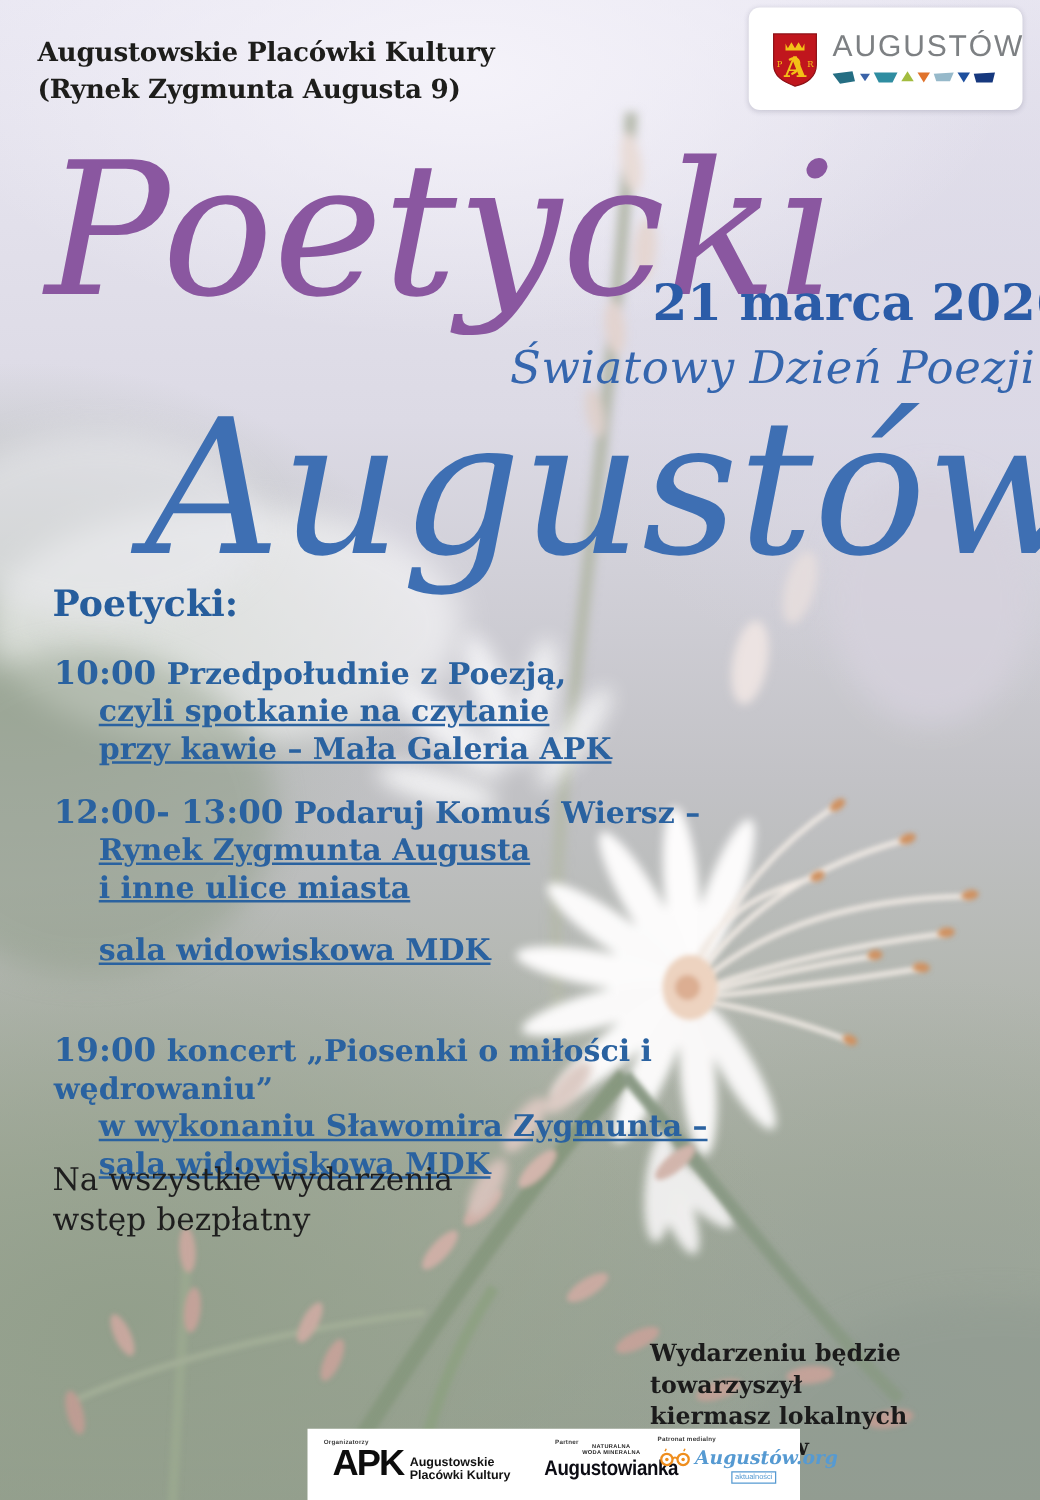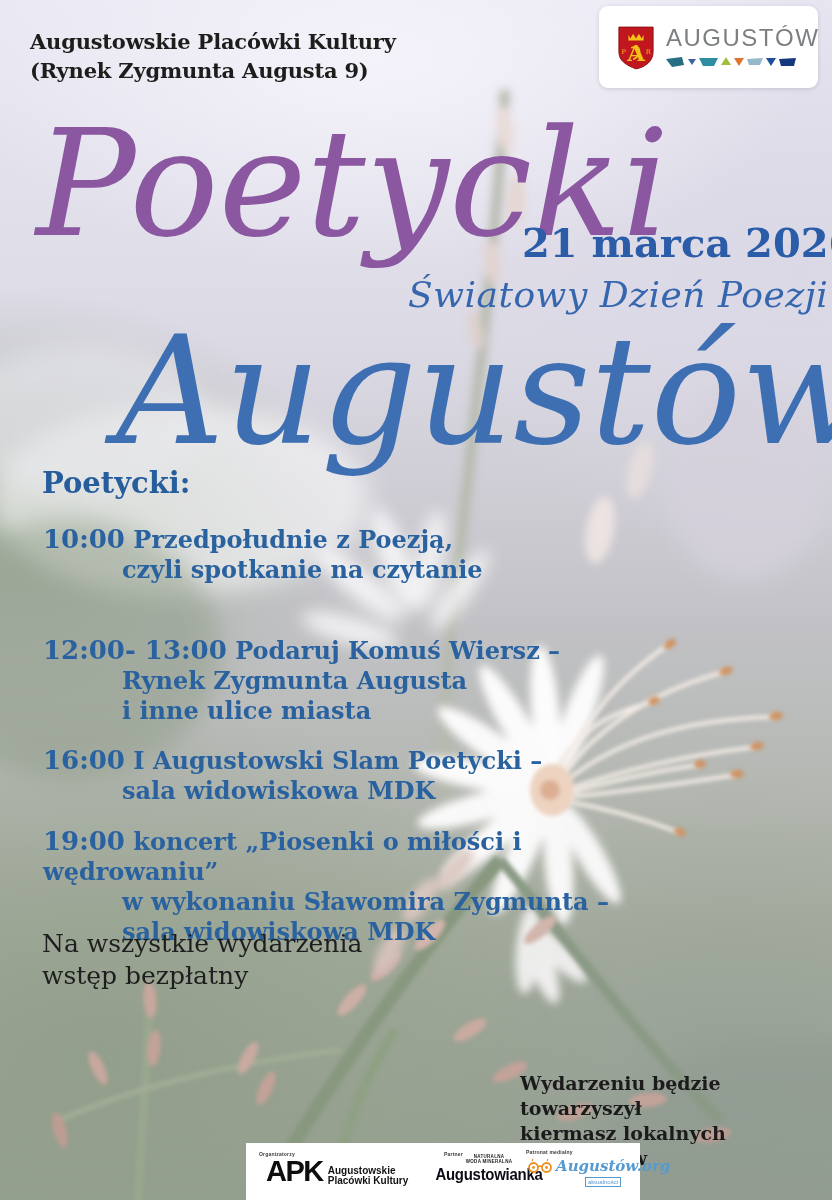--- a/index.html
+++ b/index.html
@@ -37,21 +37,21 @@
   .script-title{font-family:"DejaVu Serif",serif;font-style:italic;line-height:1;white-space:nowrap;}
   .title-poetycki{left:36px;top:110px;font-size:148px;color:#8a57a0;}
   .title-augustow{left:116px;top:316px;font-size:150px;color:#3e6fb3;}
   .title-date{left:522px;top:219px;font-size:40px;font-weight:bold;color:#2b5ca8;white-space:nowrap;}
   .title-subtitle{left:408px;top:274px;font-size:36px;color:#3566ae;letter-spacing:.5px;white-space:nowrap;font-style:italic;}
 
   
   .program-heading{left:42px;top:466px;font-size:29px;font-weight:bold;color:#265d9c;}
   .prog-item{left:43px;width:580px;color:#2a62a0;font-size:24px;line-height:30px;font-weight:bold;}
   .prog-item .time{font-size:26px;}
-  .prog-item .cont{margin-left:79px;}
+  .prog-item .cont{margin-left:36px;text-decoration:underline;}
   .prog-1{top:524px;} .prog-2{top:635px;} .prog-3{top:745px;} .prog-4{top:826px;}
 
   .free-entry{left:42px;top:928px;color:#1e1e1e;font-size:25px;line-height:32px;font-weight:normal;}
   .fair-note{left:520px;top:1071px;color:#1b1b1b;font-size:19px;line-height:25px;font-weight:bold;}
 
   
   .logos-bar{left:246px;top:1143px;width:394px;height:57px;background:#fff;}
   .logo-label{position:absolute;font-family:"Liberation Sans",sans-serif;font-size:5px;color:#3a3a3a;font-weight:bold;letter-spacing:.2px;}
   .lbl-org{left:13px;top:8px;} .lbl-partner{left:198px;top:8px;} .lbl-patronat{left:280px;top:6px;}
   .apk-group{position:absolute;left:20px;top:14px;display:flex;align-items:flex-end;}
@@ -219,30 +219,30 @@
   <div class="abs script-title title-poetycki">Poetycki</div>
   <div class="abs title-date">21 marca 2026</div>
   <div class="abs title-subtitle">Światowy Dzień Poezji</div>
   <div class="abs script-title title-augustow">Augustów</div>
 
   <div class="abs program-heading">Poetycki:</div>
 
   <div class="abs prog-item prog-1">
     <div class="line"><span class="time">10:00</span> <span>Przedpołudnie z Poezją,</span></div>
     <div class="cont">czyli spotkanie na czytanie</div>
+    <div class="cont">przy kawie – Mała Galeria APK</div>
   </div>
 
   <div class="abs prog-item prog-2">
     <div class="line"><span class="time">12:00- 13:00</span> <span>Podaruj Komuś Wiersz  –</span></div>
     <div class="cont">Rynek Zygmunta Augusta</div>
     <div class="cont">i inne ulice miasta</div>
   </div>
 
   <div class="abs prog-item prog-3">
-    <div class="line"><span class="time">16:00</span> <span>I Augustowski Slam Poetycki –</span></div>
     <div class="cont">sala widowiskowa MDK</div>
   </div>
 
   <div class="abs prog-item prog-4">
     <div class="line"><span class="time">19:00</span> <span>koncert „Piosenki o miłości i wędrowaniu”</span></div>
     <div class="cont">w wykonaniu Sławomira Zygmunta –</div>
     <div class="cont">sala widowiskowa MDK</div>
   </div>
 
   <div class="abs free-entry">

